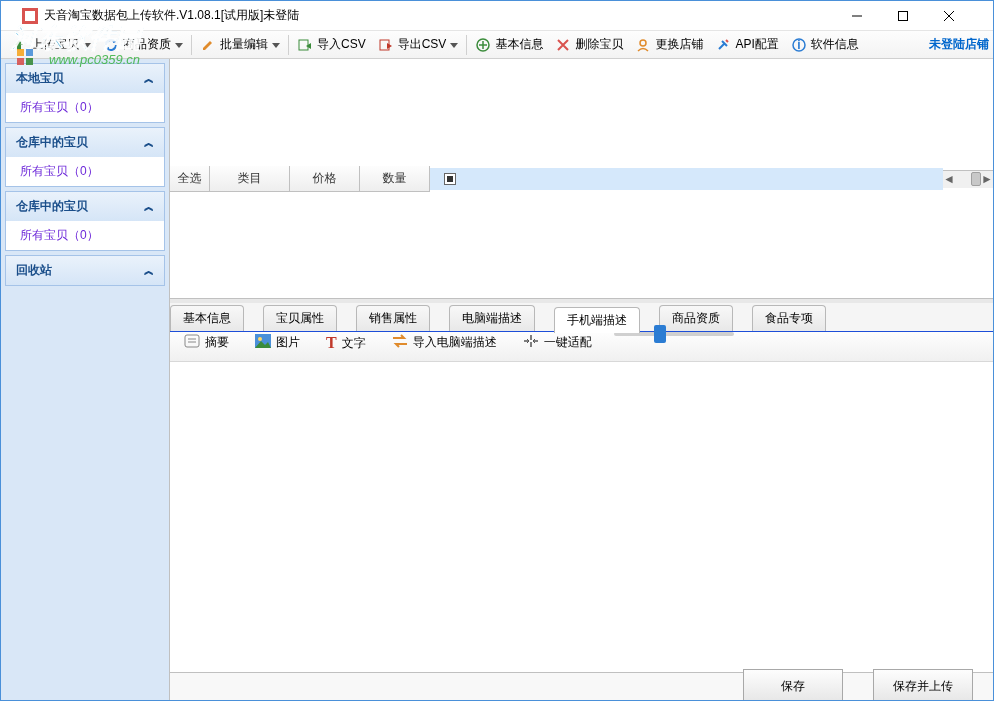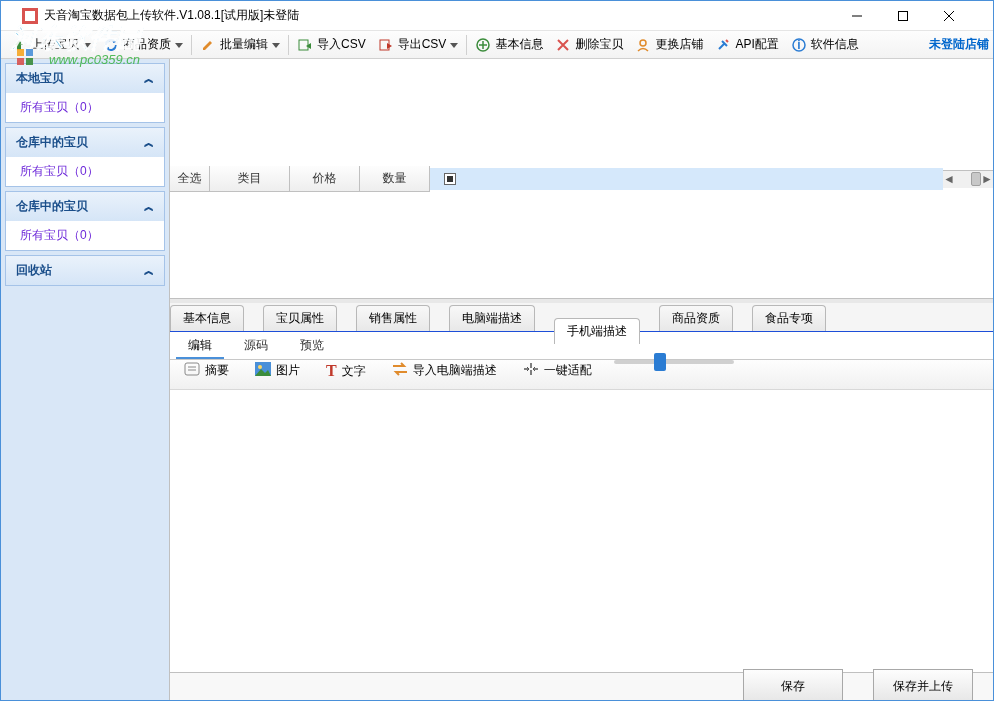--- a/index.html
+++ b/index.html
@@ -46,21 +46,21 @@
 .ckbox { width: 12px; height: 12px; border: 1px solid #666; display:inline-flex; align-items:center; justify-content:center; background:#fff; }
 .ckbox.mixed::after { content:""; width:6px; height:6px; background:#333; display:block; }
 .hscroll { height: 18px; background: #f0f0f0; border-top: 1px solid #c0c0c0; display:flex; align-items:center; }
 .hscroll .thumb { height: 14px; background: #c8c8c8; border: 1px solid #a0a0a0; border-radius: 2px; margin-left: 16px; width: 60%; }
 .hscroll .arrow { width: 16px; text-align:center; color:#666; }
 
 .splitter-h { height: 4px; background: #e8e8e8; cursor: row-resize; }
 
 .tabs1 { display: flex; border-bottom: 1px solid #1d4ed8; background: #f5f5f5; padding-top: 2px; gap: 20px; }
 .tab1 { padding: 4px 12px; border: 1px solid #b8b8b8; border-bottom: none; margin-right: -1px; background: linear-gradient(#f8f8f8,#e8e8e8); border-radius: 4px 4px 0 0; cursor:pointer; position:relative; }
-.tab1.active { background: #fff; z-index: 2; top: 13px; }
+.tab1.active { background: #fff; z-index: 2; top: 2px; }
 .tabs2 { display: flex; border-bottom: 1px solid #c8c8c8; background: #fff; padding: 2px 6px 0; }
 .tab2 { padding: 3px 12px; margin-right: 8px; cursor:pointer; color:#333; }
 .tab2.active { border-bottom: 2px solid #4a90d9; color:#000; }
 
 .edittb { height: 30px; display:flex; align-items:flex-start; padding: 0 10px; gap: 18px; background: linear-gradient(#fefefe,#f0f0f0); border-bottom: 1px solid #d8d8d8; }
 .edittb .ebtn { display:flex; align-items:center; gap:5px; cursor:pointer; padding: 2px 4px; }
 .slider { width: 120px; height: 4px; background: #d0d0d0; position: relative; border-radius:2px; }
 .slider .knob { width: 12px; height: 18px; background: #2b7cd3; position: absolute; top: -7px; left: 40px; border-radius:2px; }
 .editor-area { flex: 1; background: #fff; }
 
@@ -273,25 +273,20 @@
 
     <div class="tabs1">
       <div class="tab1">基本信息</div>
       <div class="tab1">宝贝属性</div>
       <div class="tab1">销售属性</div>
       <div class="tab1">电脑端描述</div>
       <div class="tab1 active">手机端描述</div>
       <div class="tab1">商品资质</div>
       <div class="tab1">食品专项</div>
     </div>
-    <div class="tabs2">
-      <div class="tab2 active">编辑</div>
-      <div class="tab2">源码</div>
-      <div class="tab2">预览</div>
-    </div>
     <div class="edittb">
       <div class="ebtn">
           <span><svg width="16" height="14">
               <rect x="1" y="1" width="14" height="12" rx="2" fill="none" stroke="#888"></rect>
               <line x1="4" y1="5" x2="12" y2="5" stroke="#888"></line>
               <line x1="4" y1="8" x2="12" y2="8" stroke="#888"></line>
             </svg></span>
           <span>摘要</span>
         </div>
       <div class="ebtn">

